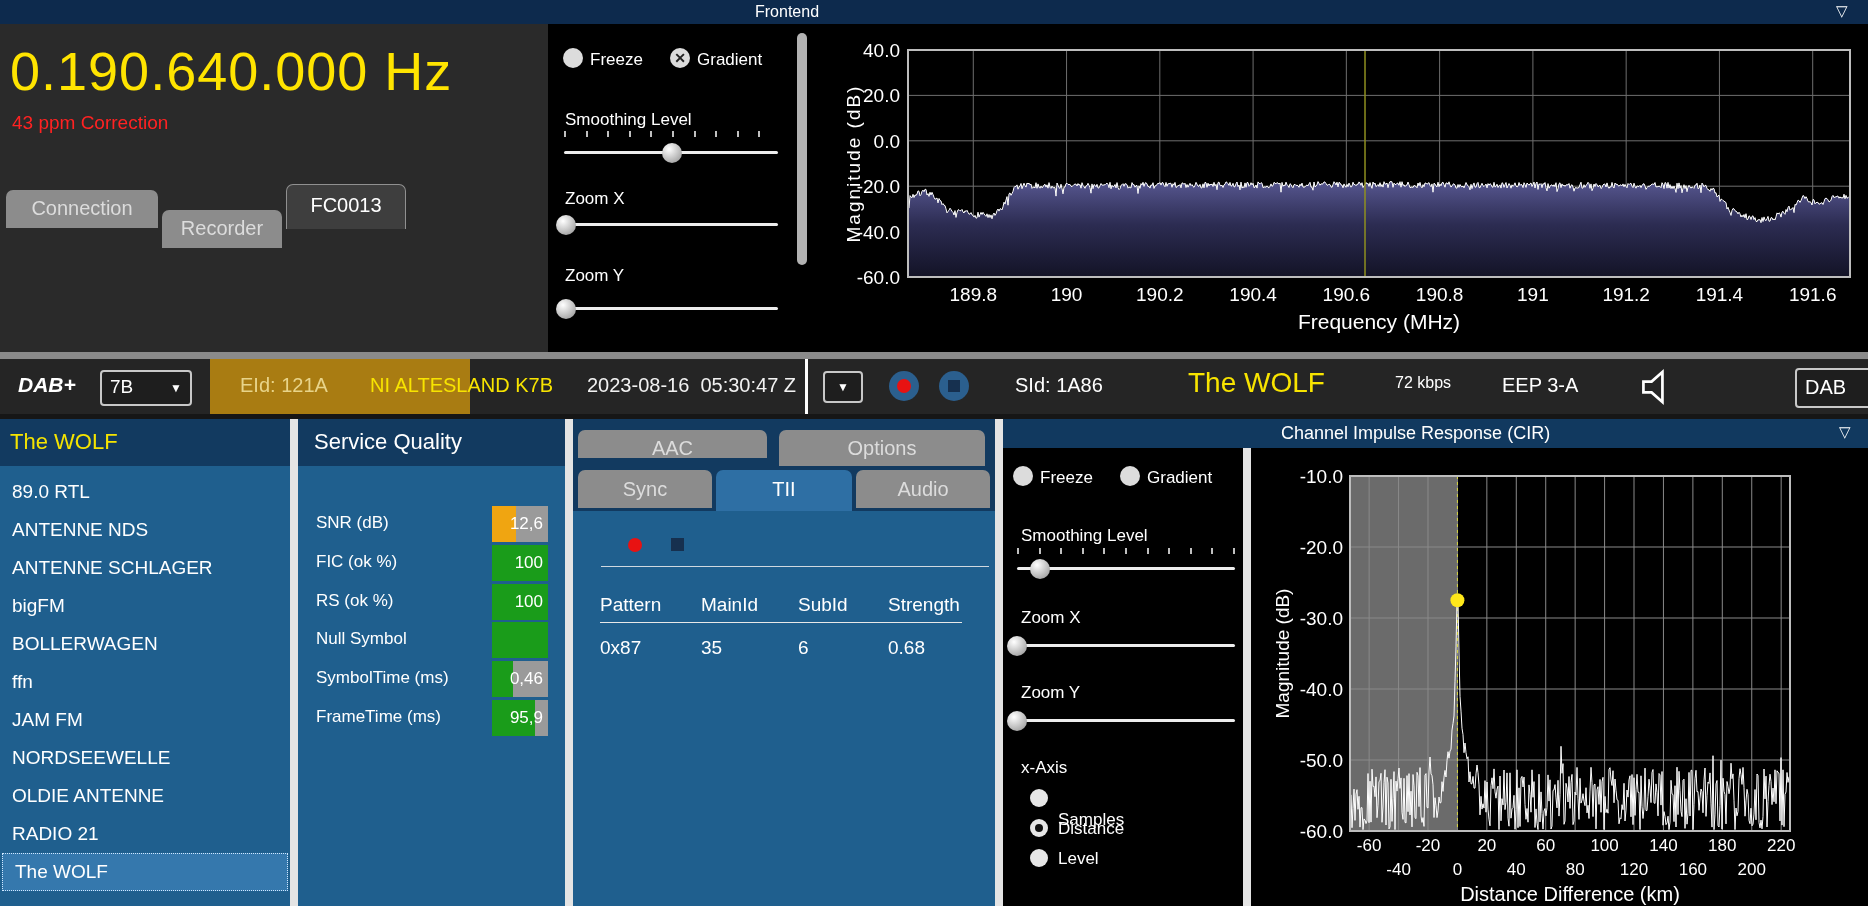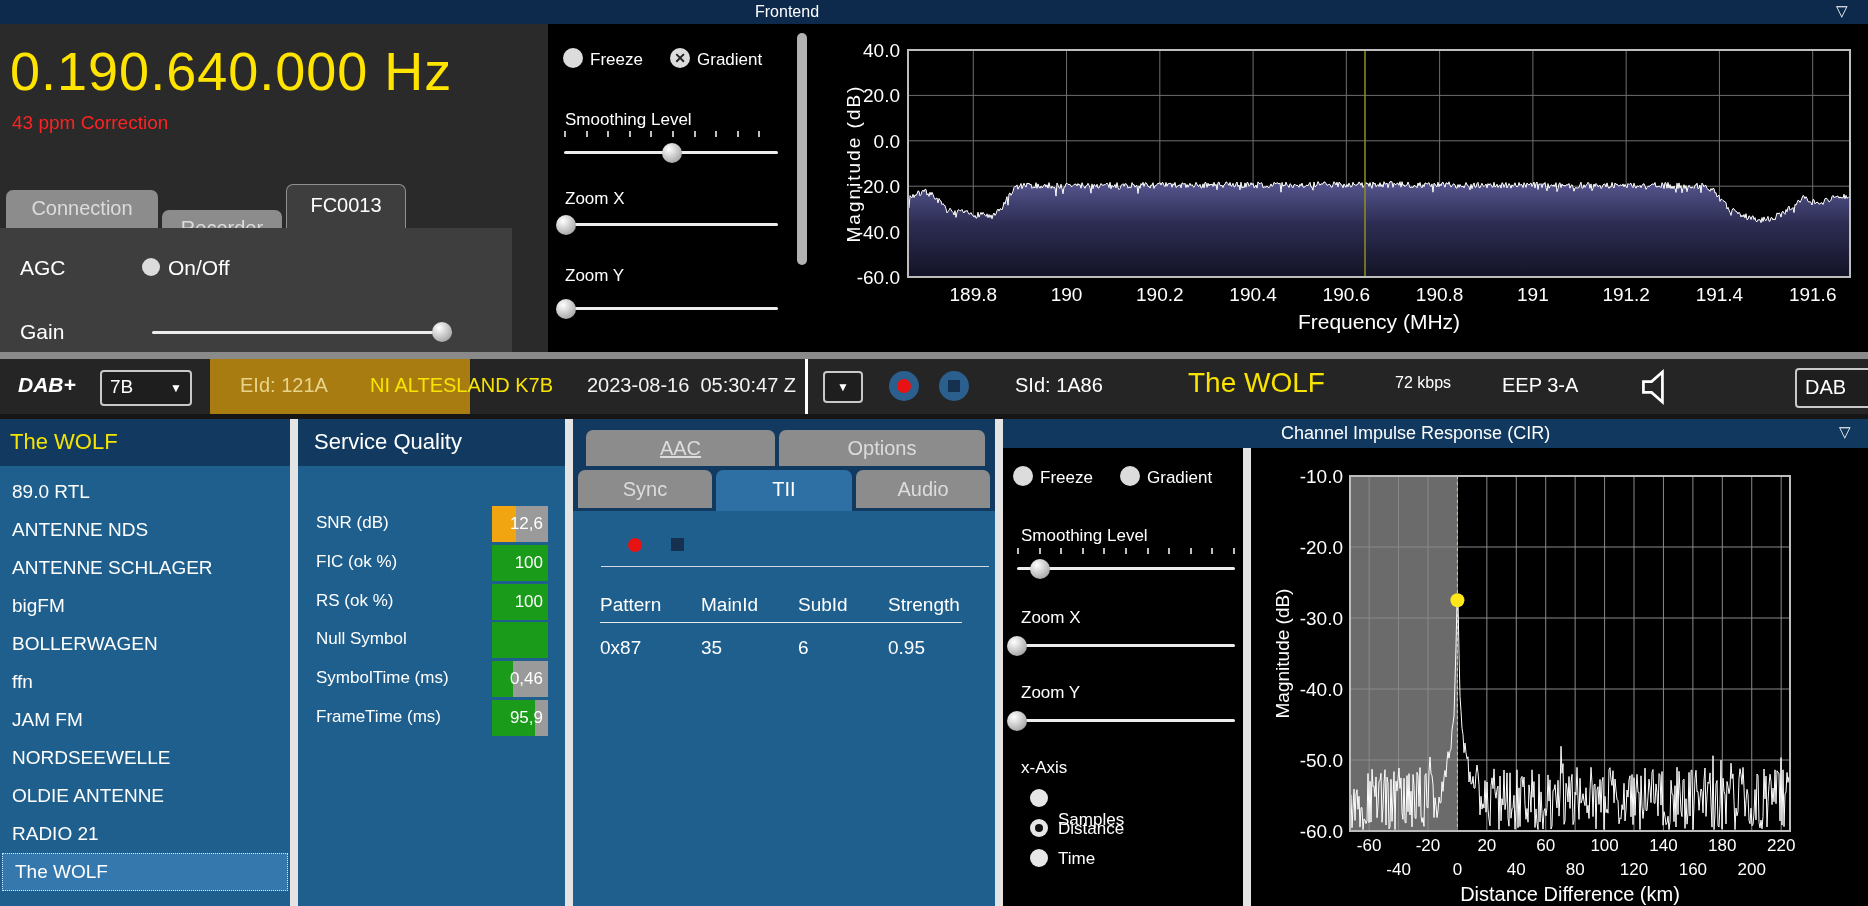--- a/index.html
+++ b/index.html
@@ -49,28 +49,20 @@
   <div class="abs" style="left:0;top:24px;width:548px;height:328px;background:#2a2a2a;">
     <div class="abs" style="left:10px;top:16px;color:#ffe400;font-size:54px;letter-spacing:1px;white-space:nowrap;">0.190.640.000 Hz</div>
     <div class="abs" style="left:12px;top:88px;color:#ff2222;font-size:19px;">43 ppm Correction</div>
 
     <div id="tuner-tabs">
         <div class="tab gray" style="left: 6px; top: 166px; width: 152px; height: 38px; line-height: 36px; font-size: 20px;">Connection</div>
         <div class="tab gray" style="left: 162px; top: 166px; width: 120px; height: 38px; line-height: 36px; font-size: 20px; margin-top: 20px;">Recorder</div>
         <div class="tab darkactive" style="left: 286px; top: 160px; width: 118px; height: 44px; line-height: 40px; font-size: 20px;">FC0013</div>
       </div>
 
-    <div class="abs" style="left:0;top:204px;width:512px;height:124px;background:#3e3e3e;">
-      <span class="abs lbl21" style="left:20px;top:28px;">AGC</span>
-      <span class="chk" style="left:142px;top:30px;width:18px;height:18px;"></span>
-      <span class="abs lbl21" style="left:168px;top:28px;">On/Off</span>
-      <span class="abs lbl21" style="left:20px;top:92px;">Gain</span>
-      <div class="slider-track" style="left:152px;top:103px;width:300px;"></div>
-      <div class="slider-handle" style="left:432px;top:94px;"></div>
-    </div>
   </div>
 
   <div class="abs" style="left:548px;top:24px;width:264px;height:328px;background:#000;">
     <span class="chk" style="left:15px;top:24px;"></span>
     <span class="abs lbl" style="left:42px;top:26px;">Freeze</span>
     <span class="chk" style="left:122px;top:24px;">
       <span>✕</span>
     </span>
     <span class="abs lbl" style="left:149px;top:26px;">Gradient</span>
 
@@ -237,41 +229,41 @@
             <span class="val">95,9</span>
           </div>
         </div>
     </div>
 
     <div class="abs splitter" style="left:565px;top:0;width:8px;height:487px;"></div>
 
     <div class="abs blue" style="left:573px;top:0;width:422px;height:487px;">
       <div class="abs navy" style="left:0;top:0;width:422px;height:92px;"></div>
       <div id="tii-tabs1">
-          <div class="tab gray" style="left: 13px; top: 11px; width: 189px; height: 36px; line-height: 36px; font-size: 20px; text-decoration: underline;">AAC</div>
+          <div class="tab gray" style="left: 5px; top: 11px; width: 189px; height: 28px; line-height: 36px; font-size: 20px;">AAC</div>
           <div class="tab gray" style="left: 206px; top: 11px; width: 206px; height: 36px; line-height: 36px; font-size: 20px;">Options</div>
         </div>
       <div id="tii-tabs2">
           <div class="tab gray" style="left: 5px; top: 51px; width: 134px; height: 38px; line-height: 38px; font-size: 20px;">Sync</div>
           <div class="tab blueactive" style="left: 143px; top: 51px; width: 136px; height: 41px; line-height: 38px; font-size: 20px;">TII</div>
           <div class="tab gray" style="left: 283px; top: 51px; width: 134px; height: 38px; line-height: 38px; font-size: 20px;">Audio</div>
         </div>
       <span class="abs" style="left:55px;top:119px;width:14px;height:14px;border-radius:50%;background:#e81212;"></span>
       <span class="abs" style="left:98px;top:119px;width:13px;height:13px;background:#16304f;"></span>
       <div class="abs" style="left:28px;top:147px;width:388px;height:1px;background:#cfd8e0;"></div>
       <div id="tii-table">
           <span class="abs" style="left: 27px; top: 175px; color: rgb(255, 255, 255); font-size: 19px;">Pattern</span>
           <span class="abs" style="left: 128px; top: 175px; color: rgb(255, 255, 255); font-size: 19px;">MainId</span>
           <span class="abs" style="left: 225px; top: 175px; color: rgb(255, 255, 255); font-size: 19px;">SubId</span>
           <span class="abs" style="left: 315px; top: 175px; color: rgb(255, 255, 255); font-size: 19px;">Strength</span>
           <div class="abs" style="left: 27px; top: 203px; width: 362px; height: 1px; background: rgb(232, 232, 232);"></div>
           <span class="abs" style="left: 27px; top: 218px; color: rgb(255, 255, 255); font-size: 19px;">0x87</span>
           <span class="abs" style="left: 128px; top: 218px; color: rgb(255, 255, 255); font-size: 19px;">35</span>
           <span class="abs" style="left: 225px; top: 218px; color: rgb(255, 255, 255); font-size: 19px;">6</span>
-          <span class="abs" style="left: 315px; top: 218px; color: rgb(255, 255, 255); font-size: 19px;">0.95</span>
+          <span class="abs" style="left: 315px; top: 218px; color: rgb(255, 255, 255); font-size: 19px;">0.68</span>
         </div>
     </div>
 
     <div class="abs splitter" style="left:995px;top:0;width:8px;height:487px;"></div>
 
     <div class="abs" style="left:1003px;top:0;width:865px;height:487px;background:#000;">
       <div class="abs navy" style="left:0;top:0;width:865px;height:29px;background:#11395f;">
         <span class="abs" style="left:278px;top:4px;color:#fff;font-size:18px;">Channel Impulse Response (CIR)</span>
         <span class="abs" style="left:836px;top:4px;color:#fff;font-size:15px;">▽</span>
       </div>
@@ -297,21 +289,21 @@
 
         <span class="abs lbl" style="left:18px;top:310px;">x-Axis</span>
         <div id="cir-xaxis-options">
             <span class="radio" style="left: 27px; top: 341px;"></span>
             <span class="abs lbl" style="left: 55px; top: 341px; margin-top: 21px;">Samples</span>
             <span class="radio checked" style="left: 27px; top: 371px;">
               <span class="dot"></span>
             </span>
             <span class="abs lbl" style="left: 55px; top: 371px;">Distance</span>
             <span class="radio" style="left: 27px; top: 401px;"></span>
-            <span class="abs lbl" style="left: 55px; top: 401px;">Time</span>
+            <span class="abs lbl" style="left: 55px; top: 401px;">Level</span>
           </div>
       </div>
 
       <div class="abs splitter" style="left:240px;top:29px;width:8px;height:458px;"></div>
 
       <div class="abs" style="left:248px;top:29px;width:617px;height:458px;background:#000;">
         <svg id="cir-svg" width="617" height="458">
             <rect x="99" y="28" width="107.4247491638796" height="355" fill="#6b6b6b"></rect>
             <line x1="118.13043478260869" y1="28" x2="118.13043478260869" y2="383" stroke="#8a8a8a" stroke-width="1"></line>
             <line x1="147.561872909699" y1="28" x2="147.561872909699" y2="383" stroke="#8a8a8a" stroke-width="1"></line>

